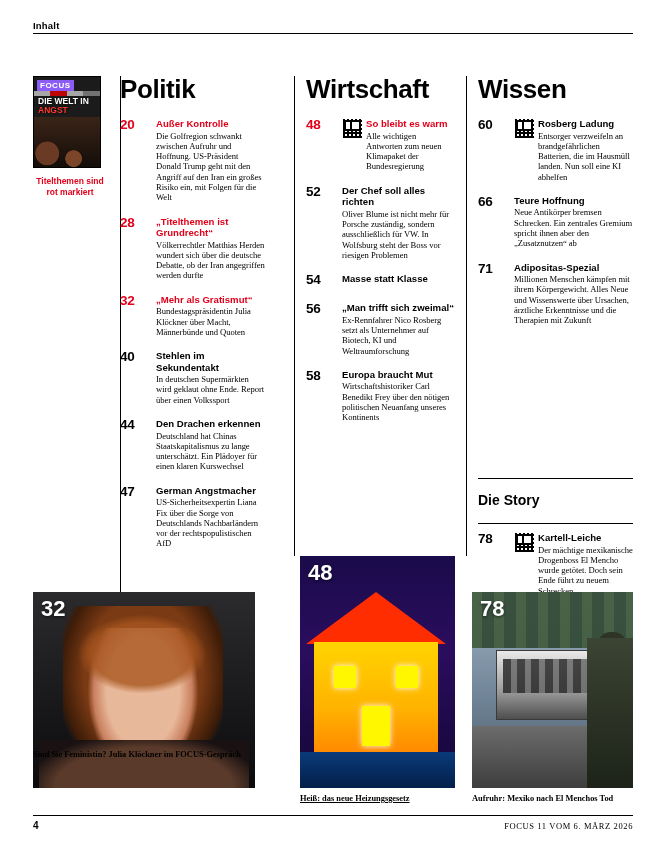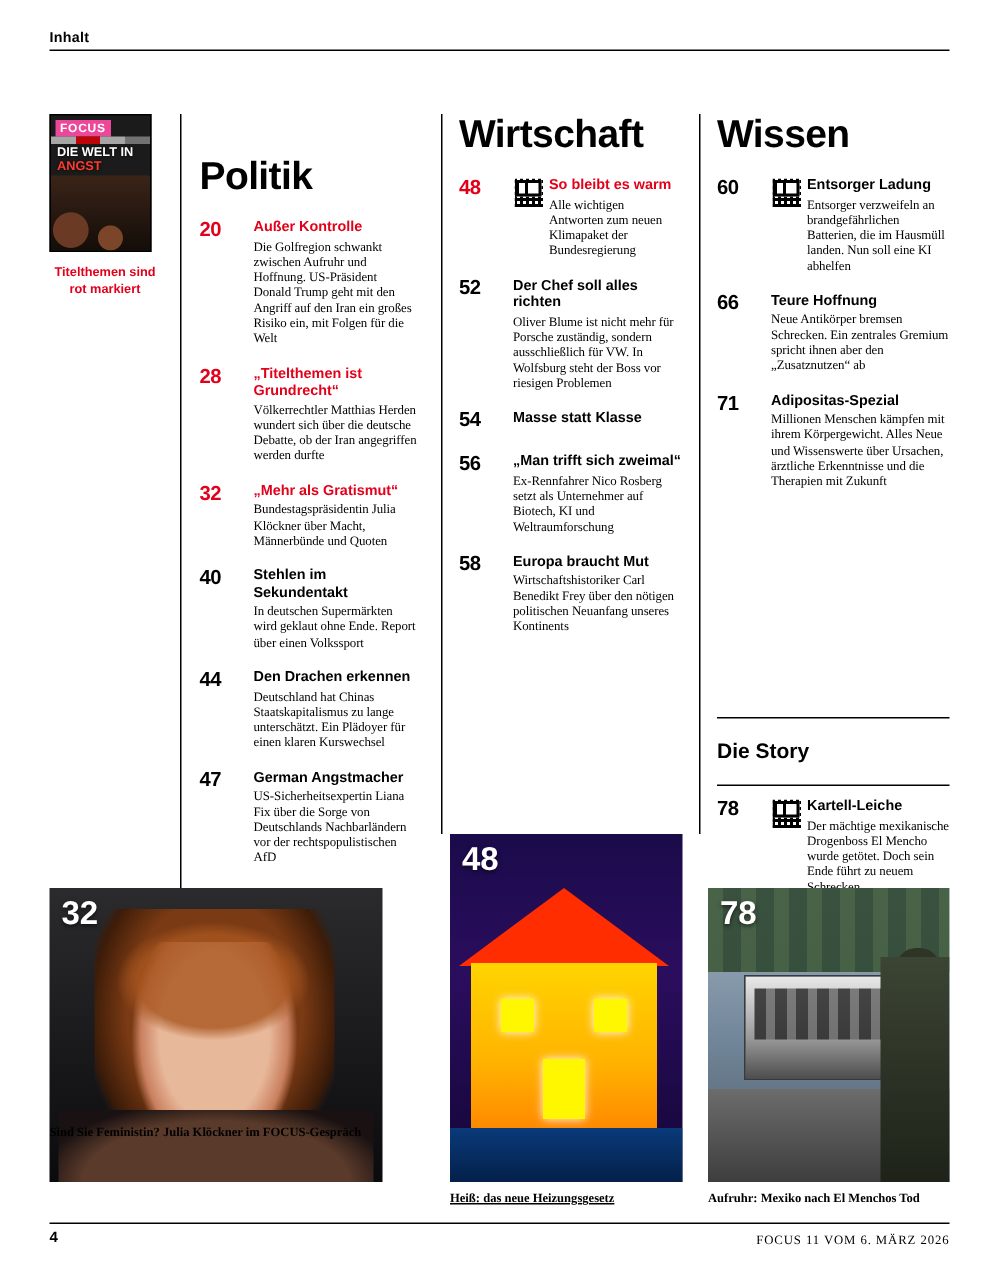--- a/index.html
+++ b/index.html
@@ -58,21 +58,21 @@
   .cover {
     position: absolute;
     left: 33px; top: 76px;
     width: 68px; height: 92px;
     background: #1b1b1b;
     overflow: hidden;
     border: 1px solid #000;
   }
   .cover .logo {
     position: absolute; left: 3px; top: 3px;
-    background: #ec4899; color: #fff;
+    background: #8b5cf6; color: #fff;
     font-weight: bold; font-size: 8px;
     padding: 1px 3px; letter-spacing: .5px;
   }
   .cover .cband {
     position:absolute; left:0; top:14px; width:100%; height:5px;
     background: linear-gradient(90deg,#c9c9c9 0 25%, #e60000 25% 50%, #c9c9c9 50% 75%, #888 75% 100%);
     opacity:.8;
   }
   .cover .cimg {
     position:absolute; left:0; top:40px; width:100%; height:52px;
@@ -282,21 +282,21 @@
       <em>ANGST</em>
     </div>
     <div class="cimg"></div>
   </div>
   <div class="cover-note">Titelthemen sind rot markiert</div>
 
   <div class="col-rule" style="left:120px; height:670px;"></div>
   <div class="col-rule" style="left:294px; height:480px;"></div>
   <div class="col-rule" style="left:466px; height:480px;"></div>
 
-  <div class="col" id="col0" style="left:133px; width:145px;margin-top:28px;">
+  <div class="col" id="col0" style="left:120px; width:145px;">
     <div class="sec-title">Politik</div>
     <div class="entry">
       <span class="pg red">20</span>
       <div class="hd red">Außer Kontrolle</div>
       <div class="dk">Die Golfregion schwankt zwischen Aufruhr und Hoffnung. US-Präsident Donald Trump geht mit den Angriff auf den Iran ein großes Risiko ein, mit Folgen für die Welt</div>
     </div>
     <div class="entry">
       <span class="pg red">28</span>
       <div class="hd red">„Titelthemen ist Grundrecht“</div>
       <div class="dk">Völkerrechtler Matthias Herden wundert sich über die deutsche Debatte, ob der Iran angegriffen werden durfte</div>
@@ -350,21 +350,21 @@
       <div class="hd">Europa braucht Mut</div>
       <div class="dk">Wirtschaftshistoriker Carl Benedikt Frey über den nötigen politischen Neuanfang unseres Kontinents</div>
     </div>
   </div>
 
   <div class="col" id="col2" style="left:478px; width:155px;">
     <div class="sec-title">Wissen</div>
     <div class="entry qr">
       <span class="pg">60</span>
       <span class="qrbox"></span>
-      <div class="hd">Entsorger Ladung</div>
+      <div class="hd">Rosberg Ladung</div>
       <div class="dk">Entsorger verzweifeln an brandgefährlichen Batterien, die im Hausmüll landen. Nun soll eine KI abhelfen</div>
     </div>
     <div class="entry">
       <span class="pg">66</span>
       <div class="hd">Teure Hoffnung</div>
       <div class="dk">Neue Antikörper bremsen Schrecken. Ein zentrales Gremium spricht ihnen aber den „Zusatznutzen“ ab</div>
     </div>
     <div class="entry">
       <span class="pg">71</span>
       <div class="hd">Adipositas-Spezial</div>

